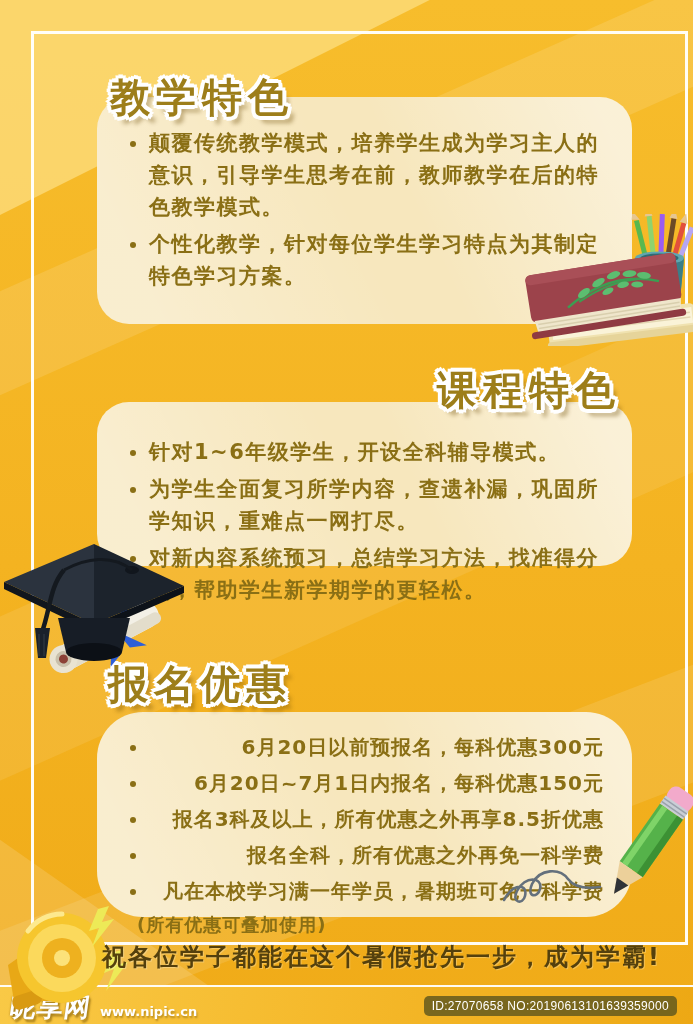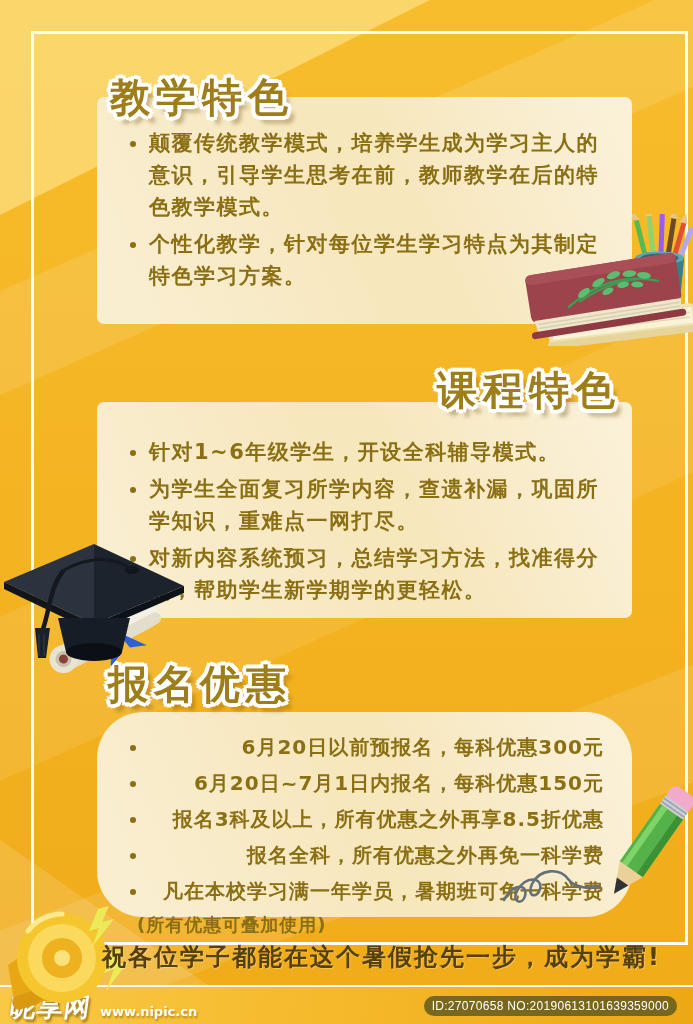--- a/index.html
+++ b/index.html
@@ -15,27 +15,27 @@
        clip-path:polygon(0 0,62% 0,0 21%);}
   .st2{left:-180px;top:120px;width:1150px;height:95px;background:rgba(255,255,255,.12);transform:rotate(-24deg);}
   .st3{left:-140px;top:430px;width:1150px;height:150px;background:rgba(255,255,255,.09);transform:rotate(-24deg);}
   .st4{left:-120px;top:760px;width:1150px;height:110px;background:rgba(255,255,255,.11);transform:rotate(-21deg);}
   .st5{left:0;top:0;width:693px;height:1024px;background:rgba(255,255,255,.14);
        clip-path:polygon(0 82%,38% 100%,0 100%);}
 
   .frame{position:absolute;left:31px;top:31px;width:657px;height:914px;
          border:3px solid rgba(255,255,255,.96);box-sizing:border-box;z-index:1;}
 
-  .card{position:absolute;left:97px;width:535px;border-radius:7px;z-index:2;box-sizing:border-box;
+  .card{position:absolute;left:97px;width:535px;border-radius:32px;z-index:2;box-sizing:border-box;
         background:
           linear-gradient(245deg,rgba(255,255,255,.40) 6%,rgba(255,255,255,0) 42%),
           linear-gradient(65deg,rgba(255,255,255,.28) 10%,rgba(255,255,255,0) 48%),
           #f7e7bd;}
   .card1{top:97px;height:227px;}
-  .card2{top:402px;height:216px;}
+  .card2{top:402px;height:164px;}
   .card3{top:712px;height:205px;border-radius:46px;}
 
   .section-title{
     position:absolute;z-index:5;font-weight:bold;font-size:40px;letter-spacing:6px;
     color:#9d7e1a;white-space:nowrap;
     text-shadow:
       -3px -3px 0 #fff,3px -3px 0 #fff,-3px 3px 0 #fff,3px 3px 0 #fff,
       -4px 0 0 #fff,4px 0 0 #fff,0 -4px 0 #fff,0 4px 0 #fff,
       6px 7px 4px rgba(104,71,3,.45);
   }
@@ -75,21 +75,21 @@
   .logo-group{position:absolute;left:10px;top:3px;z-index:7;display:flex;align-items:baseline;gap:9px;}
   .site-name{
     font-size:26px;font-weight:bold;color:#fff;transform:skewX(-8deg);letter-spacing:1px;
     text-shadow:0 0 2px rgba(140,100,10,.8),2px 3px 2px rgba(120,85,5,.55);
   }
   .site-url{font-size:13px;font-weight:bold;color:#fff;
     text-shadow:1px 2px 2px rgba(120,85,5,.5);}
   .id-badge{
     position:absolute;right:16px;top:9px;z-index:7;background:rgba(104,92,30,.88);
     color:#fff;font-family:"Liberation Sans",sans-serif;font-size:12px;
-    padding:3px 8px;border-radius:10px;letter-spacing:.3px;white-space:nowrap;
+    padding:3px 8px;border-radius:5px;letter-spacing:.3px;white-space:nowrap;
   }
 </style>
 </head>
 <body>
 
 <div class="poster">
 
   <div class="streak st1"></div>
   <div class="streak st2"></div>
   <div class="streak st3"></div>

